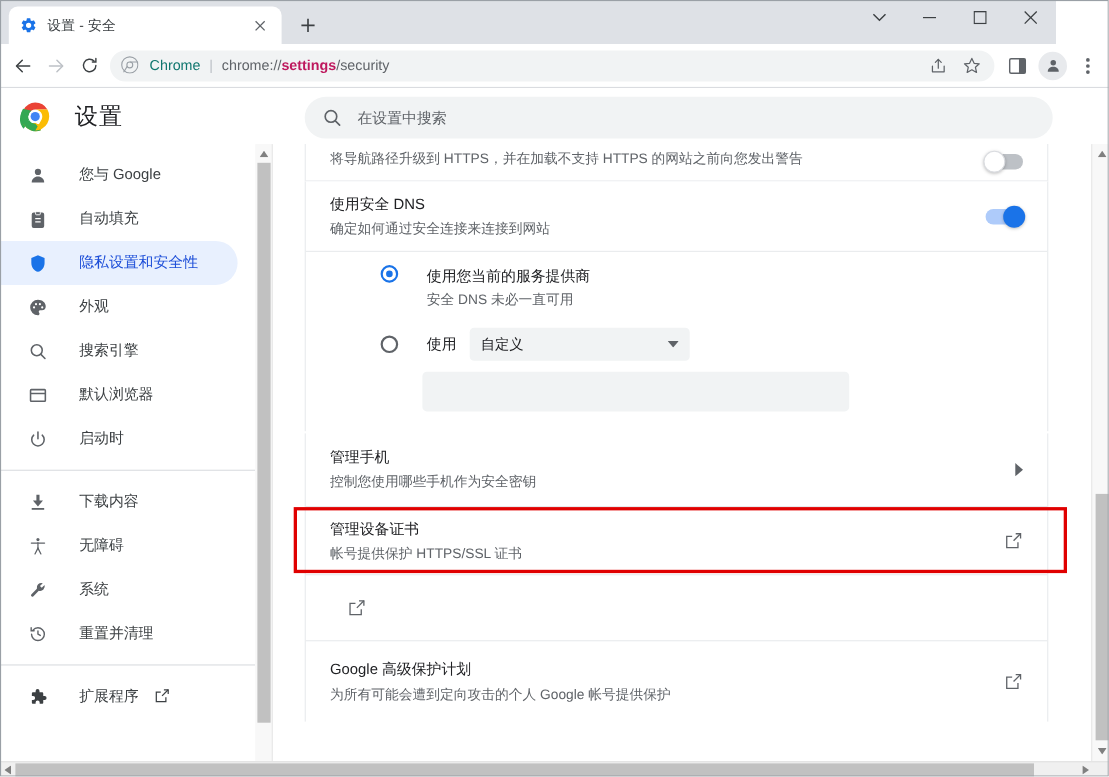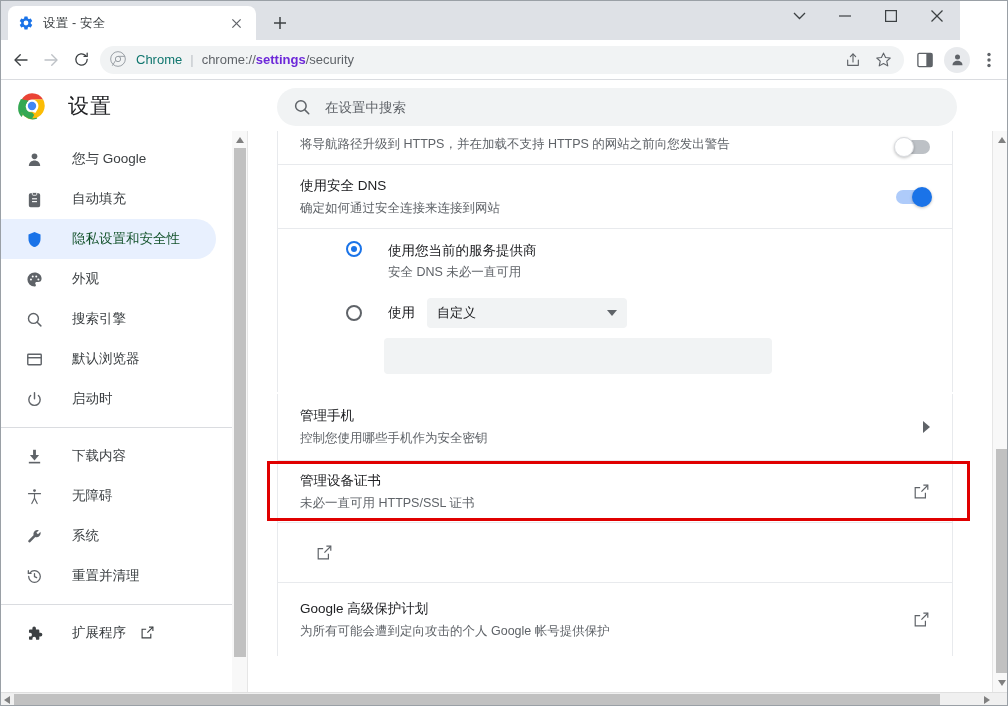--- a/index.html
+++ b/index.html
@@ -67,21 +67,21 @@
   .omnibox {
     flex: 1; height: 28px; margin: 0 6px 0 4px;
     background: #f1f3f4; border-radius: 14px;
     display: flex; align-items: center; padding: 0 6px 0 10px;
     min-width: 0;
   }
   .omni-secicon { width: 18px; height: 18px; flex: none; margin-right: 8px; }
   .omni-scheme { font-size: 13px; color: #0f766e; white-space: nowrap; }
   .omni-sep { color: #bdc1c6; margin: 0 8px; font-size: 13px; }
   .omni-url { font-size: 13px; color: #5f6368; white-space: nowrap; }
-  .omni-url b { color: #6d28d9; font-weight: 700; margin-top: 20px; }
+  .omni-url b { color: #be185d; font-weight: 700; margin-top: 20px; }
   .omni-right { display: flex; align-items: center; margin-left: auto; }
   .tb-right { display: flex; align-items: center; padding-right: 4px; }
   .avatar-btn {
     width: 26px; height: 26px; border-radius: 50%;
     background: #e8eaed; display: flex; align-items: center; justify-content: center;
     color: #5f6368; margin: 0 4px;
   }
 
   
   .settings-header {
@@ -125,21 +125,21 @@
   }
   .nav-item .ni-icon {
     width: 20px; height: 20px; flex: none;
     display: flex; align-items: center; justify-content: center;
   }
   .nav-item .ni-label {
     margin-left: 28px; font-size: 13.5px; color: #3c4043; white-space: nowrap;
   }
   .nav-item.active { background: #e8f0fe; }
   .nav-item.active .ni-icon { color: #1a73e8; }
-  .nav-item.active .ni-label { color: #14532d; }
+  .nav-item.active .ni-label { color: #1d4ed8; }
   .nav-sep { height: 1px; background: #dadce0; margin: 8px 0 8px 0; }
   .nav-ext-icon { margin-left: 14px; width: 16px; height: 16px; color: #3c4043; }
 
   .sb-scroll {
     position: absolute; left: 232px; top: 0; width: 16px; height: 561px;
     background: #f8f8f8; border-right: 1px solid #e6e6e6;
   }
   .sb-arrow {
     position: absolute; left: 0; width: 16px; height: 16px;
     display: flex; align-items: center; justify-content: center;
@@ -604,21 +604,21 @@
         <div class="row-action">
           <svg width="8" height="12" viewBox="0 0 8 12" fill="#5f6368">
               <polygon points="1,0 8,6 1,12"></polygon>
             </svg>
         </div>
       </div>
 
       <div class="row" style="height:62px;justify-content:flex-end;">
         <div class="row-texts">
           <div class="row-title">管理设备证书</div>
-          <div class="row-sub">未必一直可用 HTTPS/SSL 证书</div>
+          <div class="row-sub">帐号提供保护 HTTPS/SSL 证书</div>
         </div>
         <div class="row-action">
           <svg width="17" height="17" viewBox="0 0 20 20" fill="none" stroke="#5f6368" stroke-width="1.4">
             <path d="M12.2 2.6h5.2v5.2"></path>
               <path d="M17.4 2.6L9.9 10.1"></path>
             <path d="M14.6 11.6v5.8H2.6V5.4h5.8"></path>
           </svg>
         </div>
       </div>
 

